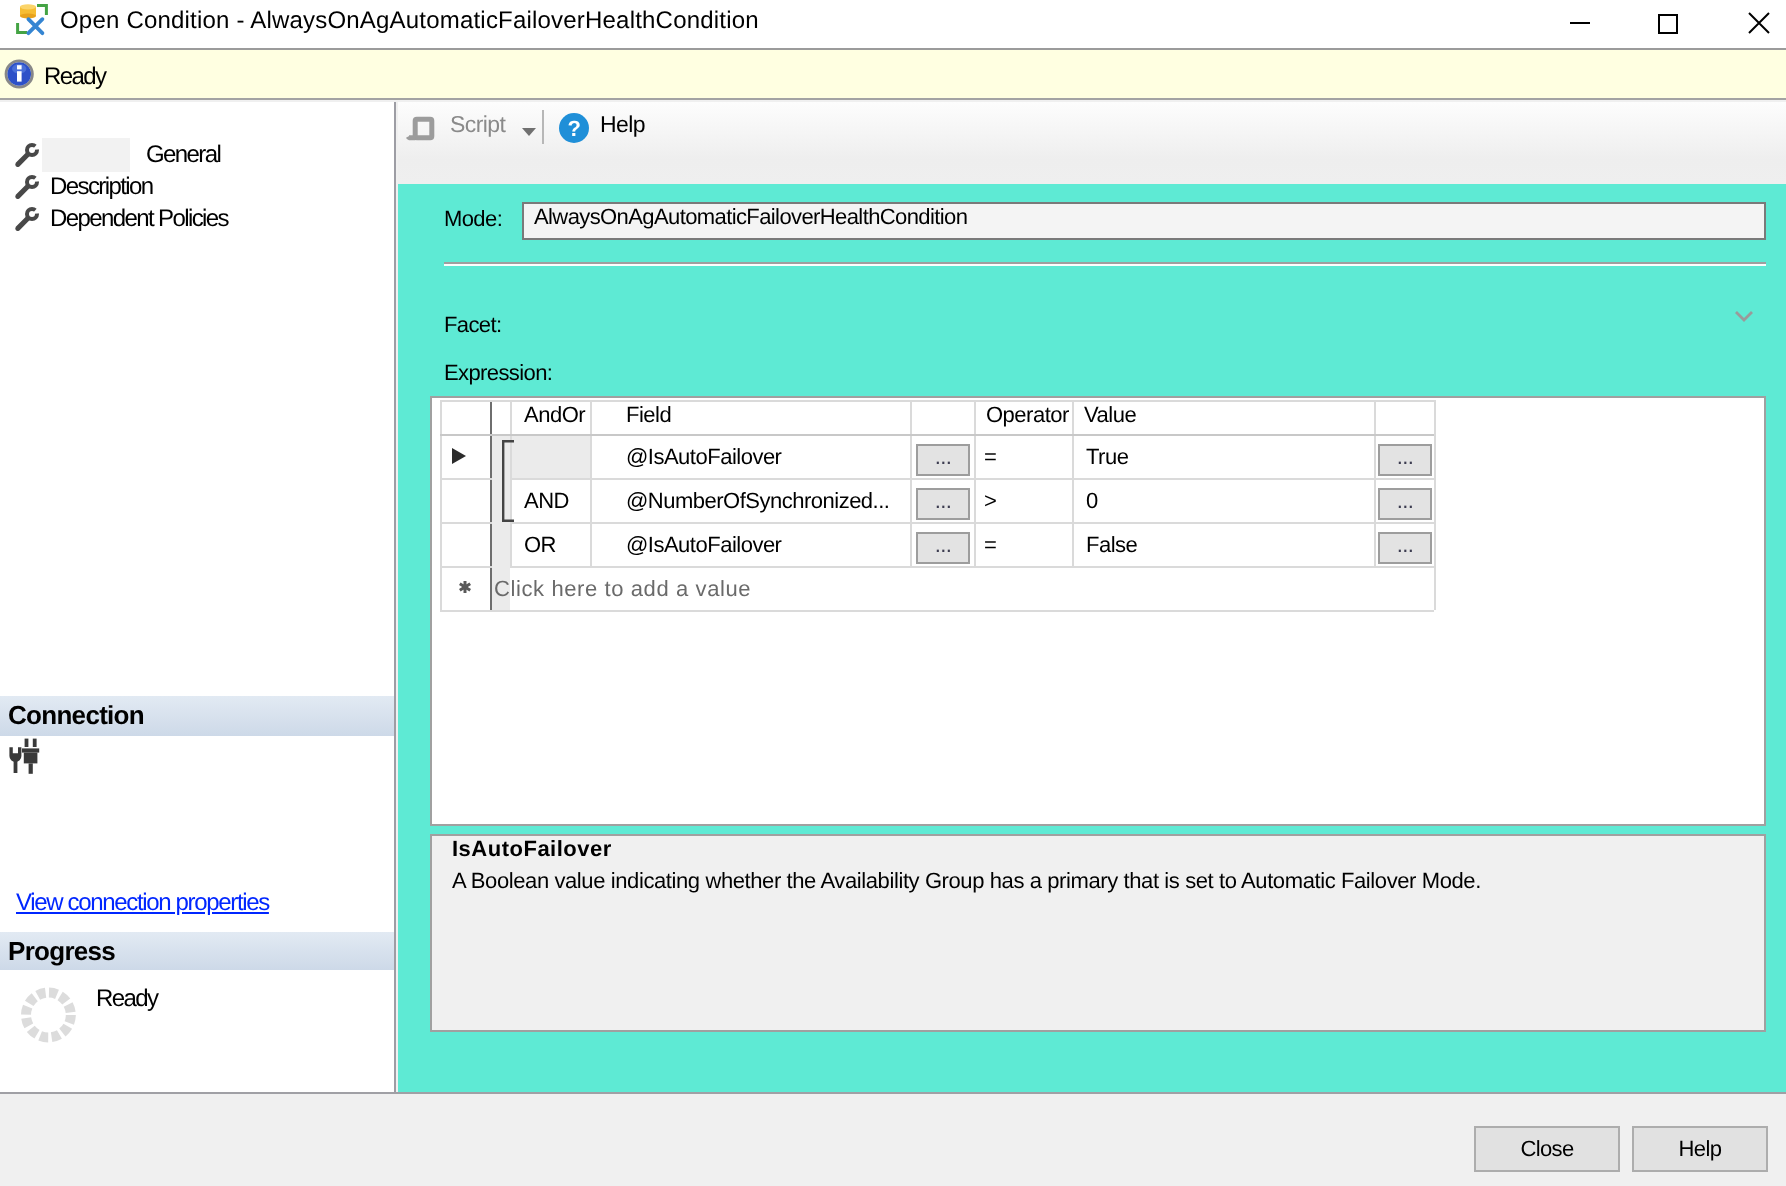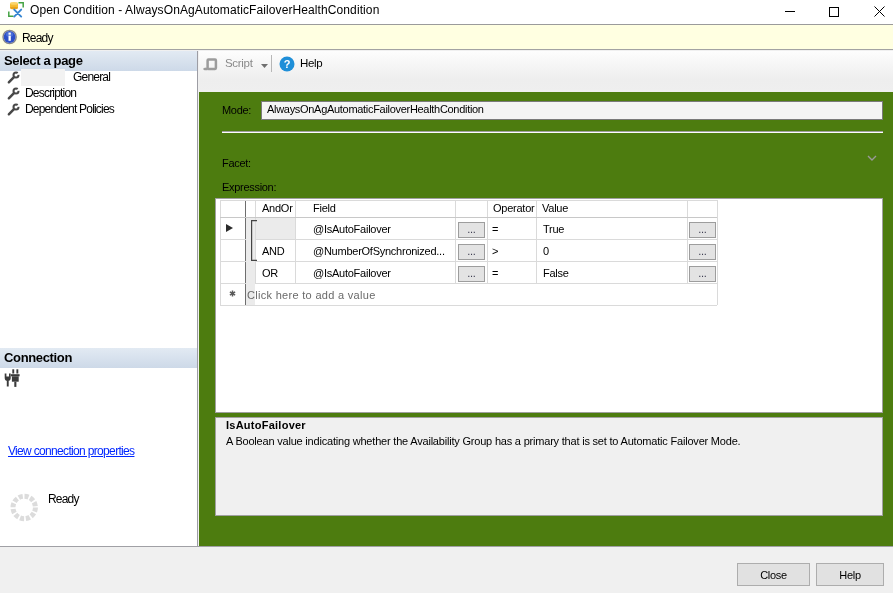--- a/index.html
+++ b/index.html
@@ -16,21 +16,21 @@
 #readybar { left:0; top:25px; width:893px; height:25px; background:#ffffe1; border-bottom:1px solid #a3a3a3; }
 #readytext { left:22px; top:31px; font-size:12px; letter-spacing:-0.8px; color:#000; }
 
 
 #leftpanel { left:0; top:51px; width:198px; height:495px; background:#ffffff; border-right:1px solid #9d9da4; }
 .lhead { left:0; width:197px; height:20px; background:linear-gradient(#e2eaf3,#cdd9e8); font-size:13px; font-weight:bold; letter-spacing:-0.35px; color:#000; padding:2px 0 0 4px; }
 .litem { left:25px; font-size:12px; letter-spacing:-0.8px; color:#000; }
 .wrench { left:7px; width:13px; height:13px; }
 
 
-#rightpanel { left:199px; top:51px; width:694px; height:496px; background:#4d7c0f; }
+#rightpanel { left:199px; top:51px; width:694px; height:496px; background:#5eead4; }
 #toolbar { left:0; top:0; width:694px; height:41px; background:linear-gradient(#fdfdfd,#eeeeee 70%,#efefef); }
 #toolbar .sep { left:72px; top:4px; width:1px; height:17px; background:#b7b7b7; }
 
 label.fl { font-size:11px; letter-spacing:-0.3px; color:#000; }
 #nameinput { left:62px; top:50px; width:622px; height:19px; background:#f4f4f4; border:1px solid #7a7a7a; font-size:11px; letter-spacing:-0.3px; padding:1px 0 0 5px; color:#000; }
 #facet { left:62px; top:97px; width:622px; height:20px; background:#cdcdcd; border:1px solid #a6a6a6; font-size:11px; letter-spacing:-0.3px; padding:3px 0 0 4px; color:#6b6b6b; }
 
 #exprbox { left:16px; top:147px; width:668px; height:215px; background:#fff; border:1px solid #a0a0a0; }
 #descbox { left:16px; top:366px; width:668px; height:99px; background:#f0f0f0; border:1px solid #a0a0a0; font-size:11px; letter-spacing:-0.2px; padding:0px 0 0 10px; line-height:15.5px; }
 
@@ -68,21 +68,20 @@
   <svg class="abs" style="left:2px; top:29px;" width="16" height="16" viewBox="0 0 16 16">
     <circle cx="7.6" cy="8" r="6.6" fill="none" stroke="#888888" stroke-width="1.4"></circle>
     <circle cx="7.6" cy="8" r="5.9" fill="#2d50c8"></circle>
     <ellipse cx="7.6" cy="5.4" rx="3.6" ry="2.4" fill="#4a6fd8"></ellipse>
     <rect x="6.5" y="6.6" width="2.3" height="5.2" fill="#fff"></rect>
     <rect x="6.5" y="3.6" width="2.3" height="2.1" fill="#fff"></rect>
   </svg>
   <div id="readytext" class="abs">Ready</div>
 
   <div id="leftpanel" class="abs">
-    <div class="lhead abs" style="top:0;">Select a page</div>
     <div class="abs" style="left:21px; top:18px; width:44px; height:17px; background:#f2f2f2;"></div>
     <svg class="wrench abs" style="top:20px;" viewBox="0 0 13 13">
         <circle cx="9" cy="4" r="3.5" fill="#484848"></circle>
         <circle cx="9" cy="4" r="1.5" fill="#fff"></circle>
         <path d="M9 4 L12.4 0.1 L14 3.6 z" fill="#fff"></path>
         <path d="M6.3 5.0 L8.1 6.8 L2.7 12.2 Q1.6 12.8 0.95 12.15 Q0.3 11.5 0.9 10.4 z" fill="#484848"></path>
       </svg>
     <div class="litem abs" style="top:19px;margin-left:48px;">General</div>
     <svg class="wrench abs" style="top:36px;" viewBox="0 0 13 13">
         <circle cx="9" cy="4" r="3.5" fill="#484848"></circle>
@@ -105,20 +104,21 @@
         <path d="M0.7 5.6 L0.7 10 A3 3 0 0 0 6.7 10 L6.7 5.6 L5 5.6 L5 8.6 L2.4 8.6 L2.4 5.6 z"></path>
         <rect x="2.8" y="12.5" width="1.9" height="6"></rect>
         <rect x="8.3" y="1.3" width="1.9" height="4.2"></rect>
         <rect x="12.4" y="1.3" width="1.9" height="4.2"></rect>
         <rect x="7.0" y="6.2" width="8.6" height="2.1"></rect>
         <rect x="7.9" y="8.3" width="6.8" height="5.4"></rect>
         <rect x="10.3" y="13.7" width="2.1" height="5.2"></rect>
       </g>
     </svg>
     <div class="abs" style="left:8px; top:393px; font-size:12px; letter-spacing:-0.67px; color:#0026ff; text-decoration:underline;">View connection properties</div>
+    <div class="lhead abs" style="top:415px; height:19px;">Progress</div>
     <svg class="abs" style="left:10px; top:442px;" width="29" height="29" viewBox="0 0 29 29">
       <g fill="none" stroke="#dcdcdc" stroke-width="5" stroke-dasharray="4.1 1.76">
         <circle cx="14.2" cy="14.5" r="11.2"></circle>
       </g>
     </svg>
     <div class="litem abs" style="left:48px; top:441px;">Ready</div>
   </div>
 
   <div id="rightpanel" class="abs">
     <div id="toolbar" class="abs">

